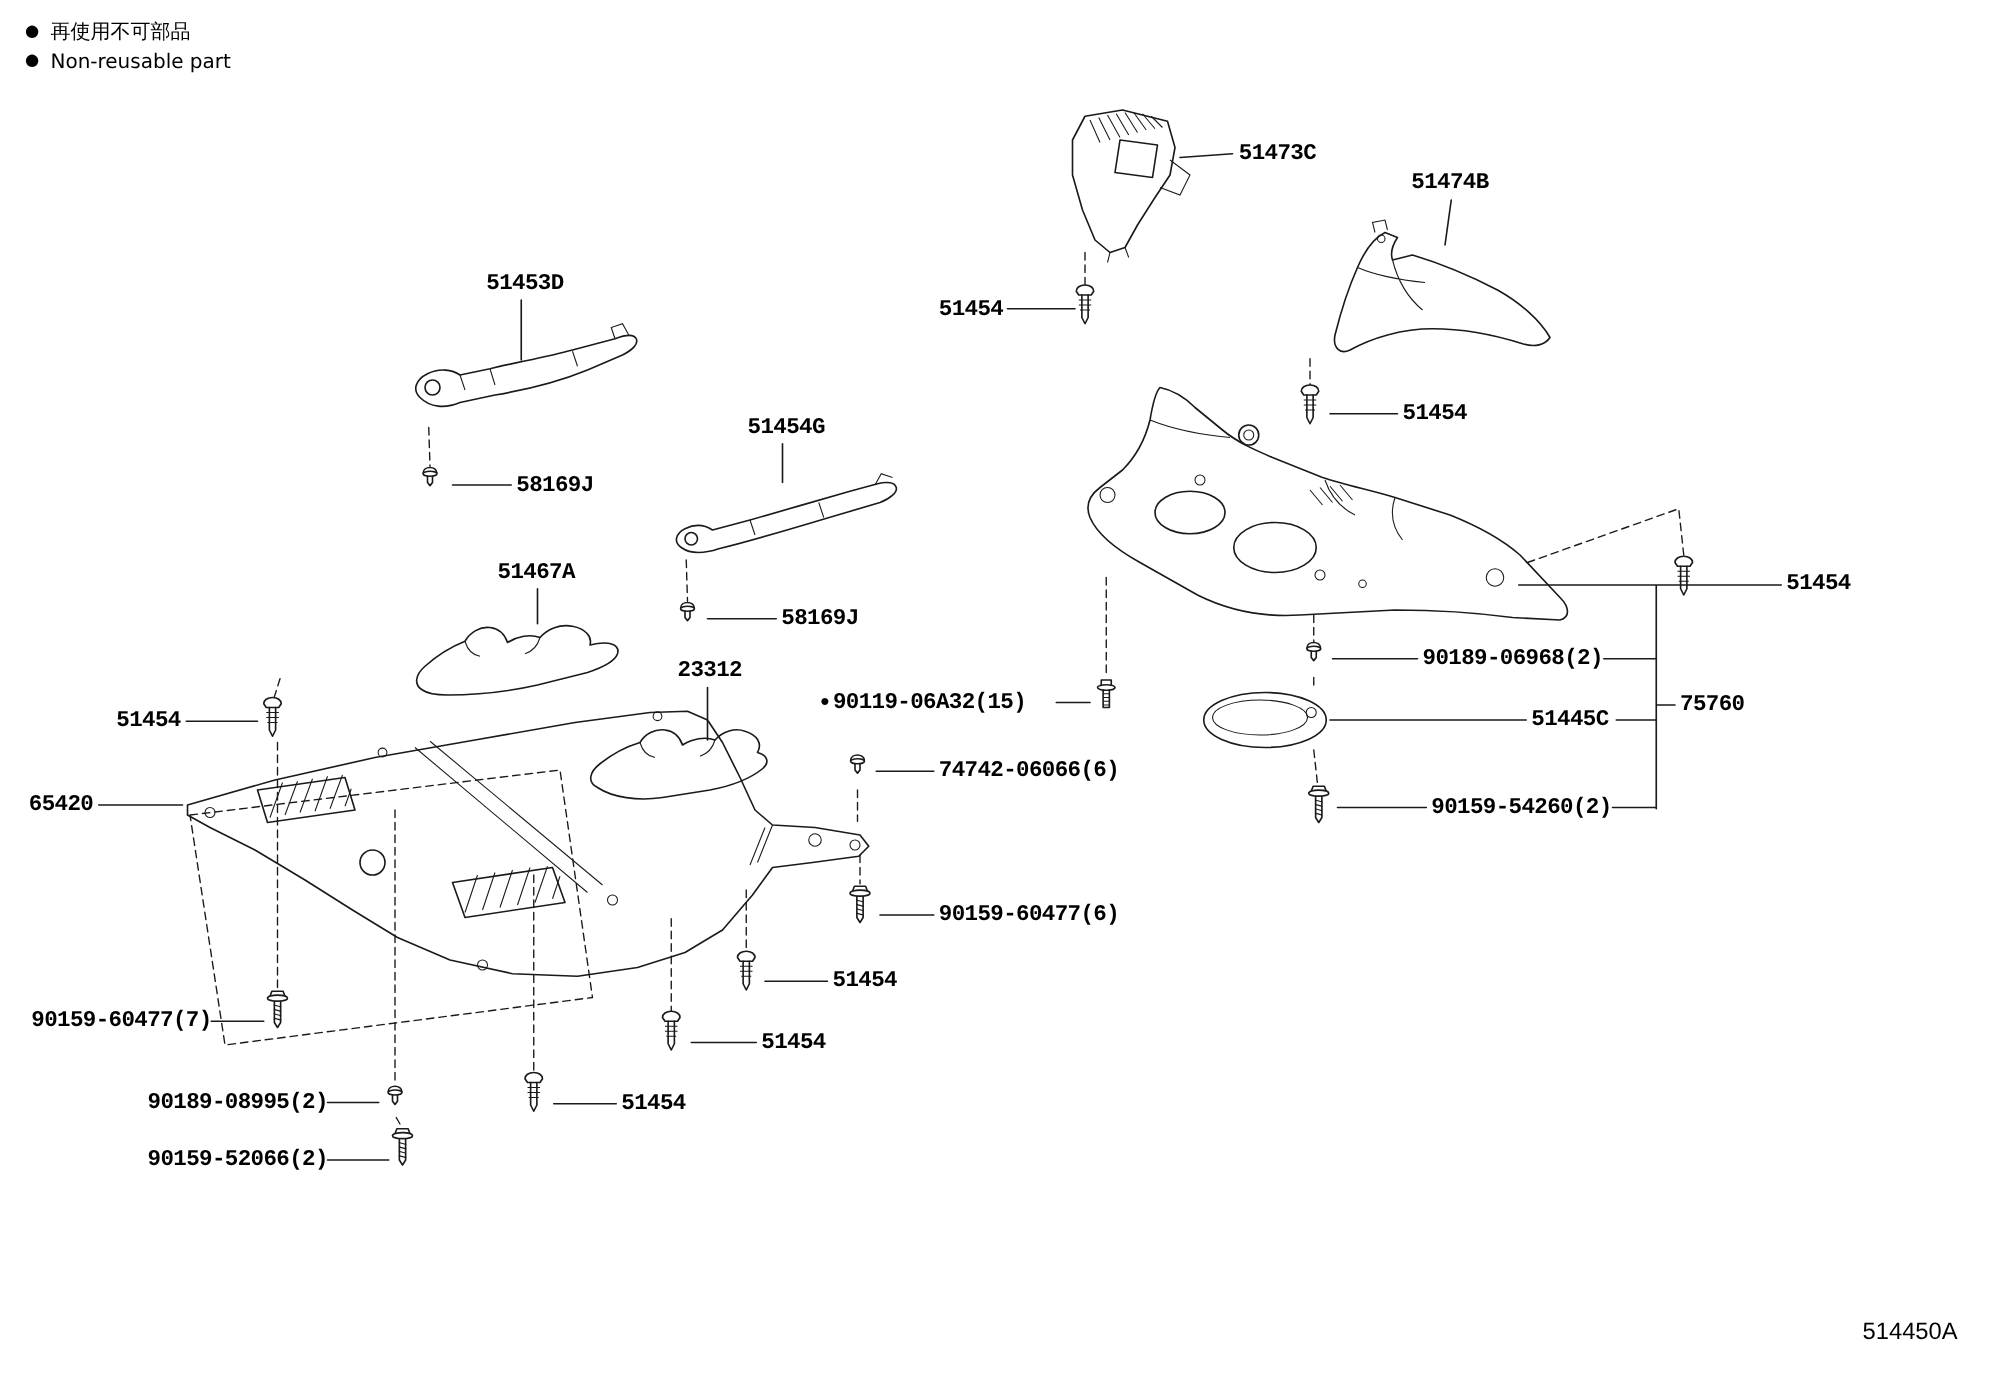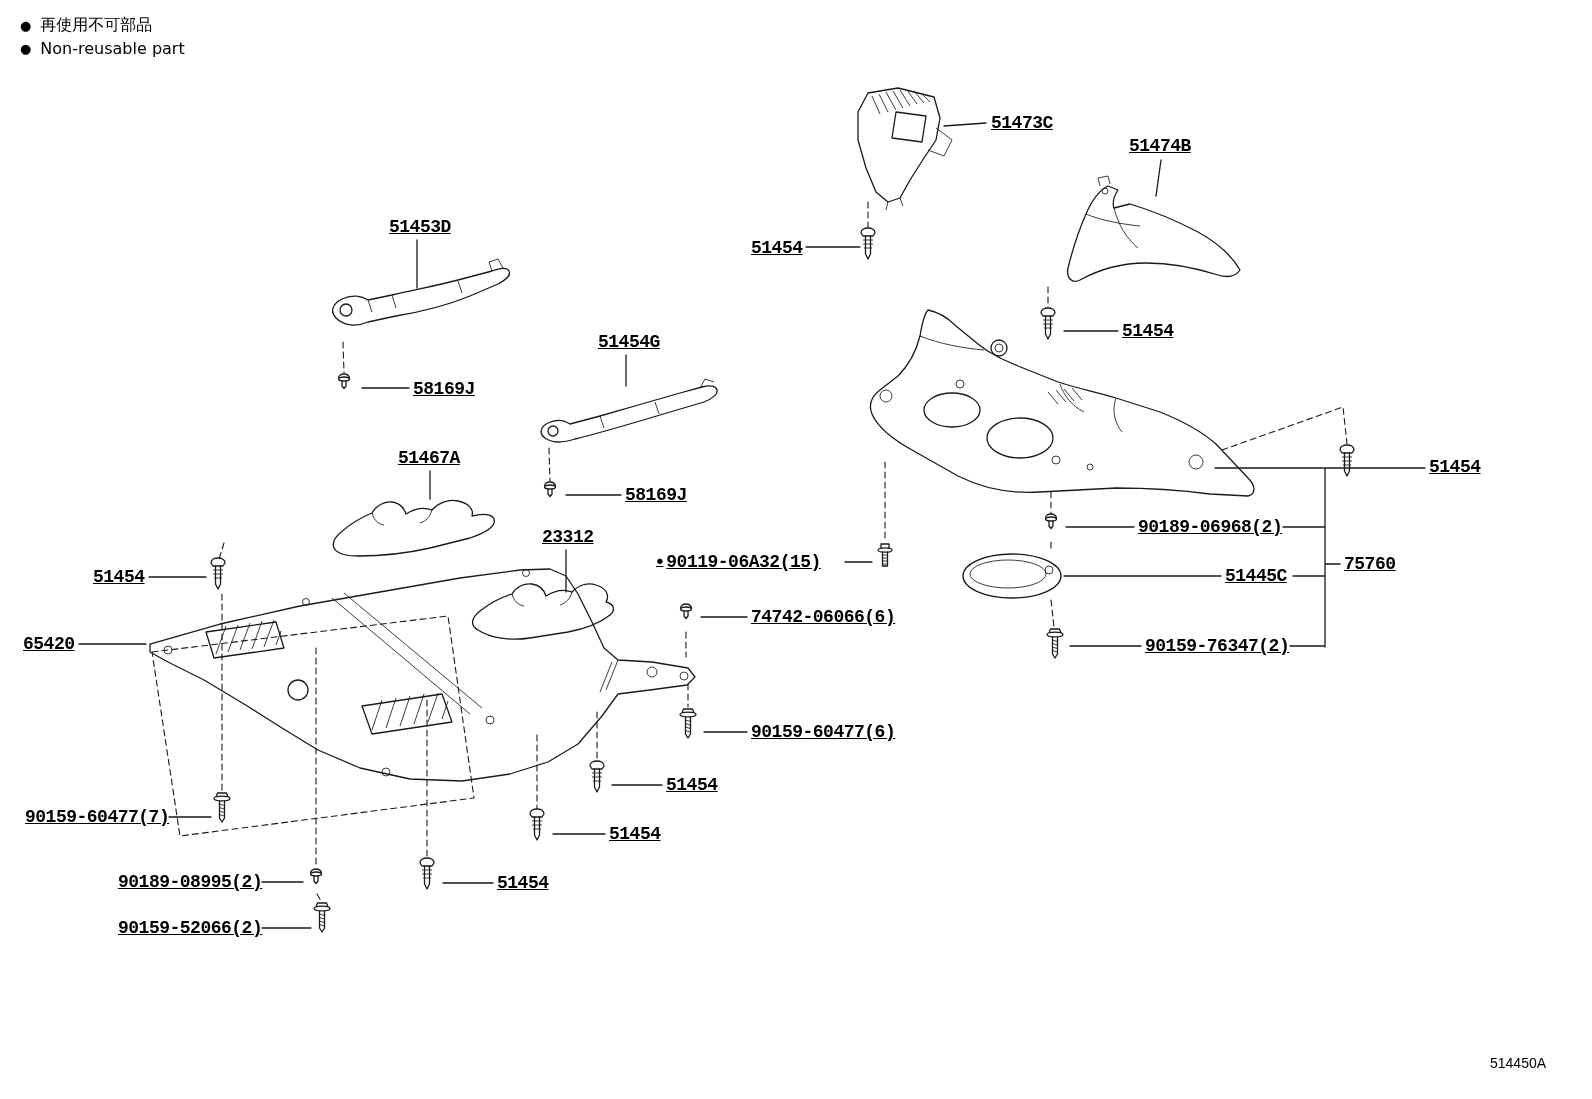--- a/index.html
+++ b/index.html
@@ -6,31 +6,31 @@
   .canvas { position:relative; width:1592px; height:1099px; background:#ffffff; overflow:hidden;
             font-family:"Liberation Mono", monospace; color:#000; }
   svg.art-layer { position:absolute; left:0; top:0; }
 
   .ln   { stroke:#1a1a1a; stroke-width:1.3; fill:none; stroke-linejoin:round; stroke-linecap:round; }
   .thin { stroke:#1a1a1a; stroke-width:0.85; fill:none; }
   .dash { stroke-dasharray:6 4; stroke-width:1.1; }
   .wfill{ fill:#ffffff; }
 
   .part-label { position:absolute; font-size:18px; font-weight:700; white-space:nowrap;
-                letter-spacing:-0.5px; line-height:22px;text-decoration:underline; }
+                letter-spacing:-0.5px; line-height:22px; }
   .with-bullet { display:flex; align-items:center; gap:3px; }
   .mini-bullet { font-size:13px; line-height:22px; }
 
   .legend { position:absolute; left:20px; top:14px; font-family:"DejaVu Sans", sans-serif;
             font-size:16px; }
   .legend-row { display:flex; align-items:center; gap:9px; height:23px; }
   .legend-bullet { font-size:13px; }
 
   .diagram-code { position:absolute; left:1490px; top:1055px;
-                  font-family:"Liberation Sans", sans-serif; font-size:14px; }
+                  font-family:"Liberation Sans", sans-serif; font-size:19px; }
 </style>
 </head>
 <body>
 
 <div class="canvas">
 
   <svg class="art-layer" width="1592" height="1099" viewBox="0 0 1592 1099">
     <defs>
       <symbol id="sym-clip" overflow="visible">
         <path class="ln wfill" d="M-7,3 C-7,0 -4,-2 0,-2 C4,-2 7,0 7,3 L5,6 L-5,6 Z"></path>
@@ -225,21 +225,21 @@
   <div class="part-label with-bullet" style="left:656px;top:551px">
     <span class="mini-bullet">●</span>
     <span>90119-06A32(15)</span>
   </div>
   <div class="part-label" style="left:751px;top:606px">74742-06066(6)</div>
   <div class="part-label" style="left:23px;top:633px">65420</div>
   <div class="part-label" style="left:1138px;top:516px">90189-06968(2)</div>
   <div class="part-label" style="left:1225px;top:565px">51445C</div>
   <div class="part-label" style="left:1344px;top:553px">75760</div>
   <div class="part-label" style="left:1429px;top:456px">51454</div>
-  <div class="part-label" style="left:1145px;top:635px">90159-76347(2)</div>
+  <div class="part-label" style="left:1145px;top:635px">90159-54260(2)</div>
   <div class="part-label" style="left:751px;top:721px">90159-60477(6)</div>
   <div class="part-label" style="left:666px;top:774px">51454</div>
   <div class="part-label" style="left:609px;top:823px">51454</div>
   <div class="part-label" style="left:497px;top:872px">51454</div>
   <div class="part-label" style="left:25px;top:806px">90159-60477(7)</div>
   <div class="part-label" style="left:118px;top:871px">90189-08995(2)</div>
   <div class="part-label" style="left:118px;top:917px">90159-52066(2)</div>
 
   <div class="diagram-code">514450A</div>
 </div>

